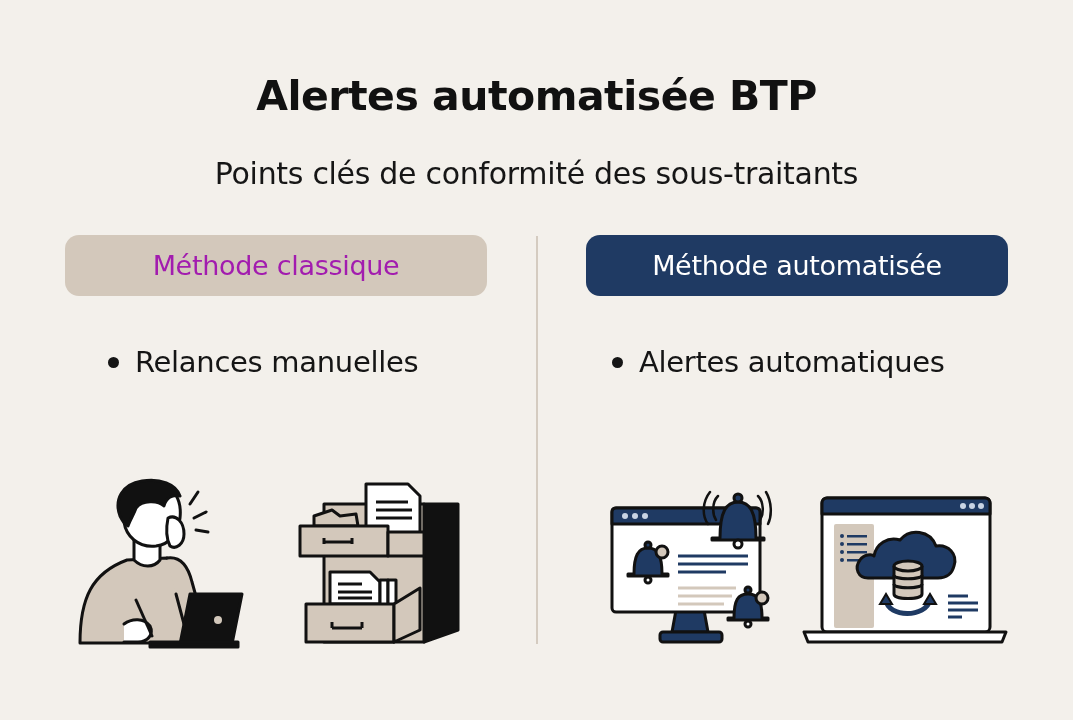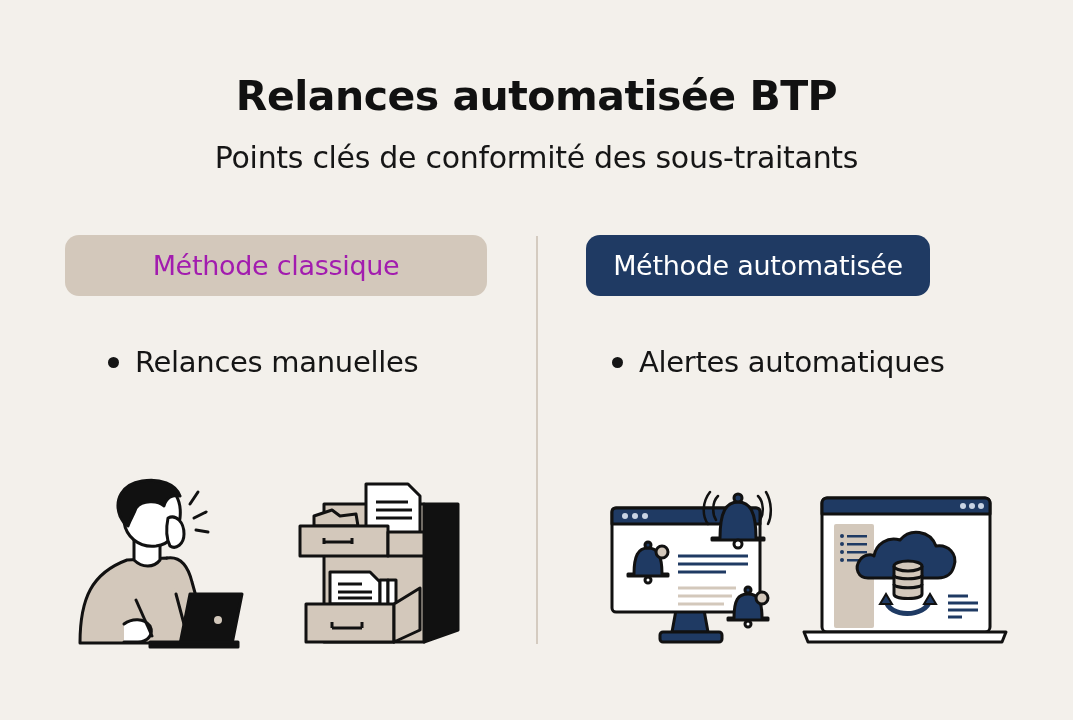--- a/index.html
+++ b/index.html
@@ -9,54 +9,54 @@
     font-family: "DejaVu Sans", "Liberation Sans", sans-serif;
     color: #141414;
     position: relative;
   }
   .title {
     position: absolute; left: 0; width: 1073px; top: 72px;
     text-align: center; font-size: 41px; font-weight: bold; letter-spacing: -0.5px;
     color: #111;
   }
   .subtitle {
-    position: absolute; left: 0; width: 1073px; top: 140px;
+    position: absolute; left: 0; width: 1073px; top: 156px;
     text-align: center; font-size: 30px; font-weight: normal; letter-spacing: -0.3px;
     color: #161616;
   }
   .divider {
     position: absolute; left: 536px; top: 236px; width: 2px; height: 408px;
     background: #d4cbc0;
   }
   .pill {
     position: absolute; top: 235px; height: 61px; border-radius: 14px;
     display: flex; align-items: center; justify-content: center;
     font-size: 27px; letter-spacing: -0.3px;
   }
   .pill.classic { left: 65px; width: 422px; background: #d3c8bb; color: #a21caf; }
-  .pill.auto { left: 586px; width: 344px; background: #1f3a63; color: #ffffff; }
+  .pill.auto { left: 586px; width: 422px; background: #1f3a63; color: #ffffff; }
   .bullets {
     position: absolute; top: 340px; list-style: none; margin: 0; padding: 0;
   }
   .bullets li {
     position: relative; font-size: 29px; height: 50px; line-height: 44px;
     padding-left: 33px; letter-spacing: -0.3px; color: #151515;
   }
   .bullets li::before {
     content: ""; position: absolute; left: 6px; top: 17px;
     width: 11px; height: 11px; border-radius: 50%; background: #151515;
   }
   .bullets.left { left: 102px; }
   .bullets.right { left: 606px; }
   .illus { position: absolute; }
 </style>
 </head>
 <body>
 
-<div class="title">Relances automatisée BTP</div>
+<div class="title">Alertes automatisée BTP</div>
 <div class="subtitle">Points clés de conformité des sous-traitants</div>
 
 <div class="divider"></div>
 
 <div class="pill classic">
   <span>Méthode classique</span>
 </div>
 <ul class="bullets left">
   <li>Relances manuelles</li>
 </ul>

